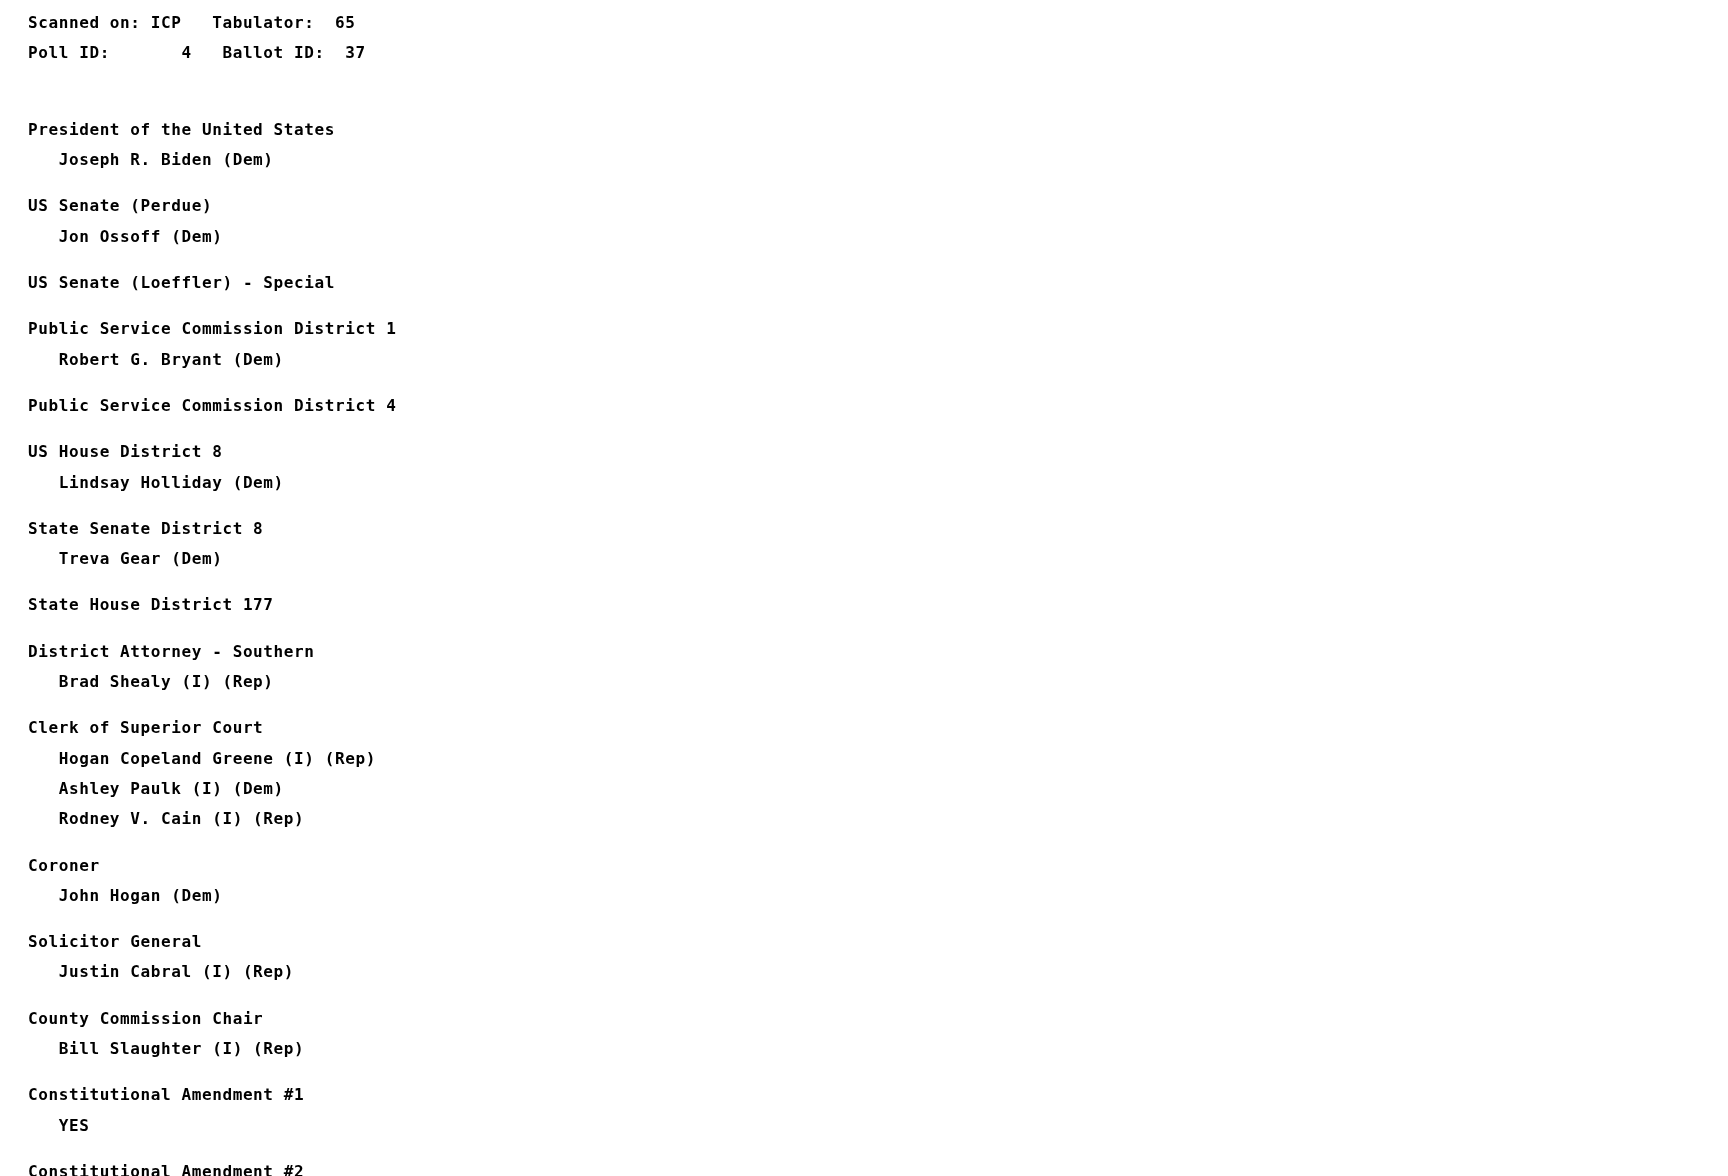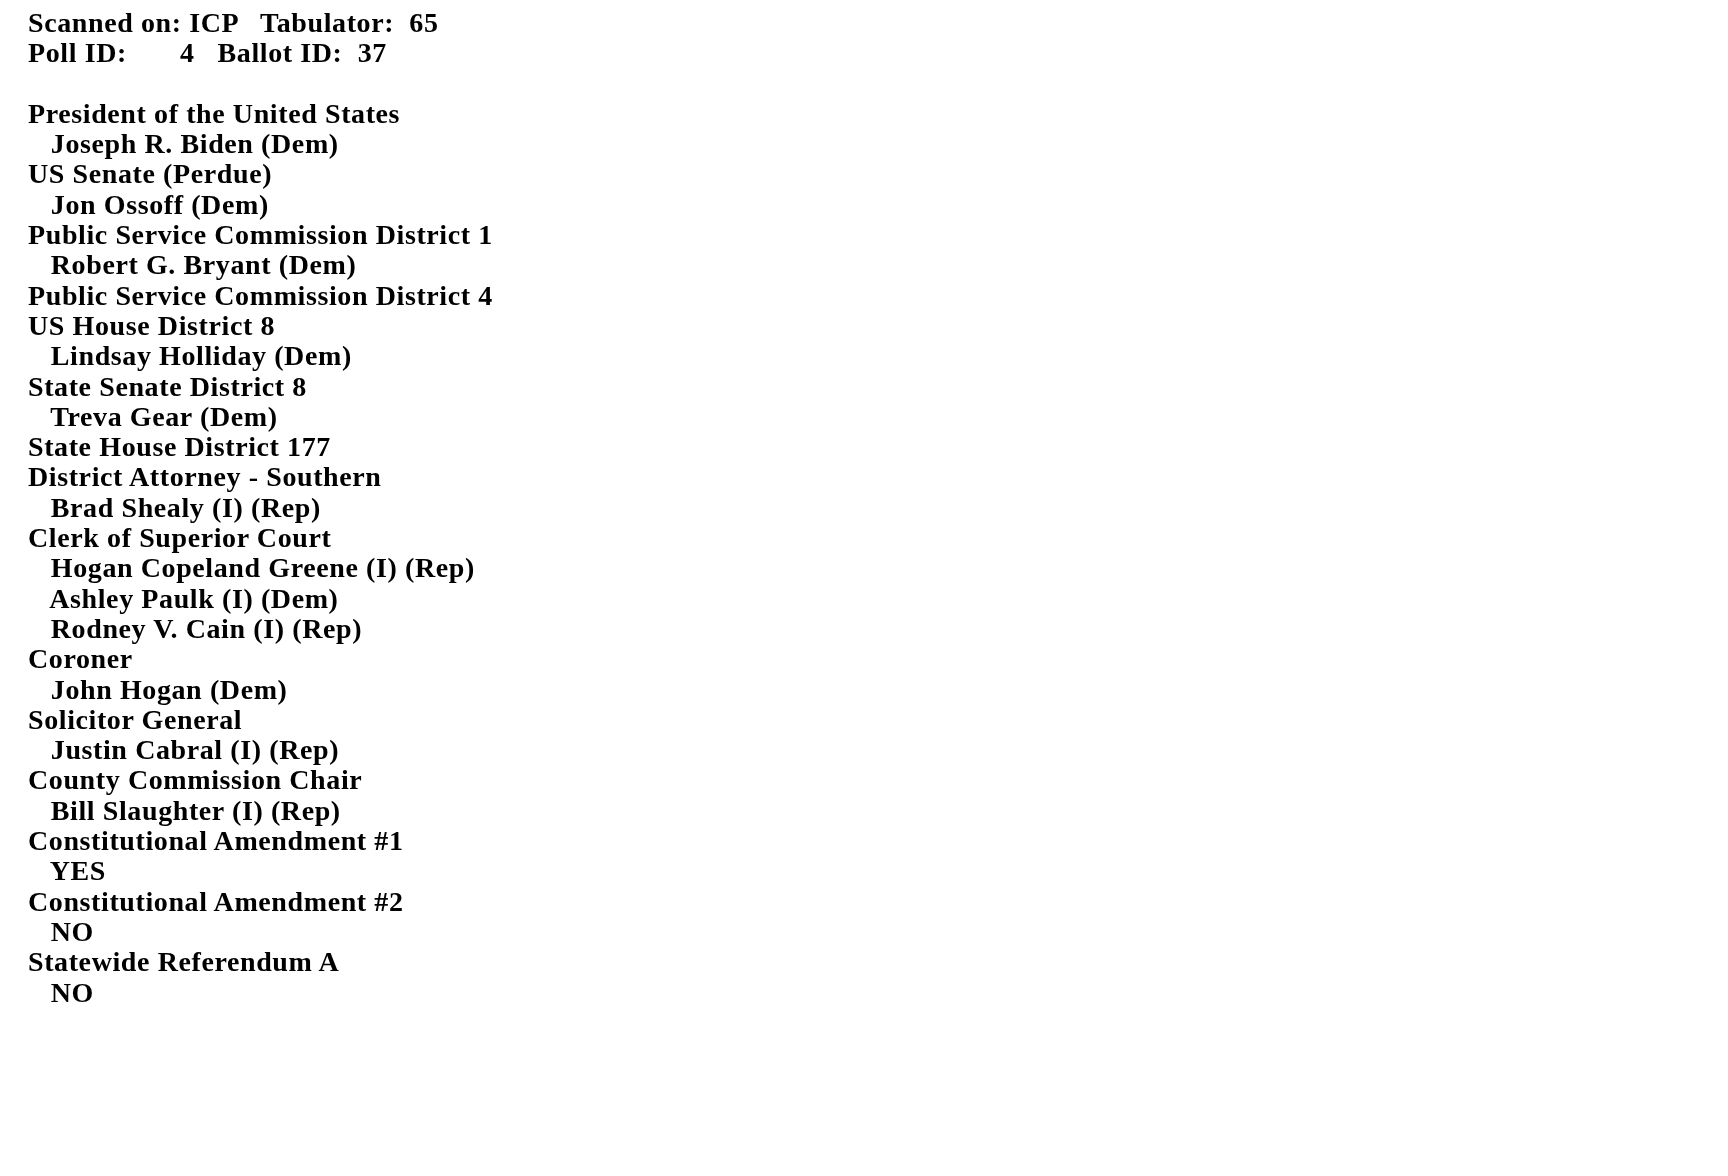--- a/index.html
+++ b/index.html
@@ -11,35 +11,35 @@
     width: 1728px;
     height: 1176px;
     font-family: "DejaVu Sans Mono", monospace;
     color: #000000;
     overflow: hidden;
   }
   .sheet {
     padding: 8px 0 0 28px;
   }
   .line {
-    font-size: 28px;
+    font-size: 16px;
     line-height: 30.3px;
     letter-spacing: 0.6px;
     white-space: pre;
     font-weight: 600;
-    font-family: Liberation Serif, serif;
   }
   .header-line {
     font-weight: 600;
   }
   .blank {
     height: 30.3px;
   }
   .contest {
     font-weight: 600;
+    margin-top: 16px;
   }
   .choice {
     font-weight: 600;
     padding-left: 0;
   }
 </style>
 </head>
 <body>
 
 <div class="sheet">
@@ -48,20 +48,21 @@
   <div class="line header-line">Poll ID:       4   Ballot ID:  37</div>
 
   <div class="blank"></div>
 
   <div class="line contest">President of the United States</div>
   <div class="line choice">   Joseph R. Biden (Dem)</div>
 
   <div class="line contest">US Senate (Perdue)</div>
   <div class="line choice">   Jon Ossoff (Dem)</div>
 
+  <div class="line contest">US Senate (Loeffler) - Special</div>
 
   <div class="line contest">Public Service Commission District 1</div>
   <div class="line choice">   Robert G. Bryant (Dem)</div>
 
   <div class="line contest">Public Service Commission District 4</div>
 
   <div class="line contest">US House District 8</div>
   <div class="line choice">   Lindsay Holliday (Dem)</div>
 
   <div class="line contest">State Senate District 8</div>

